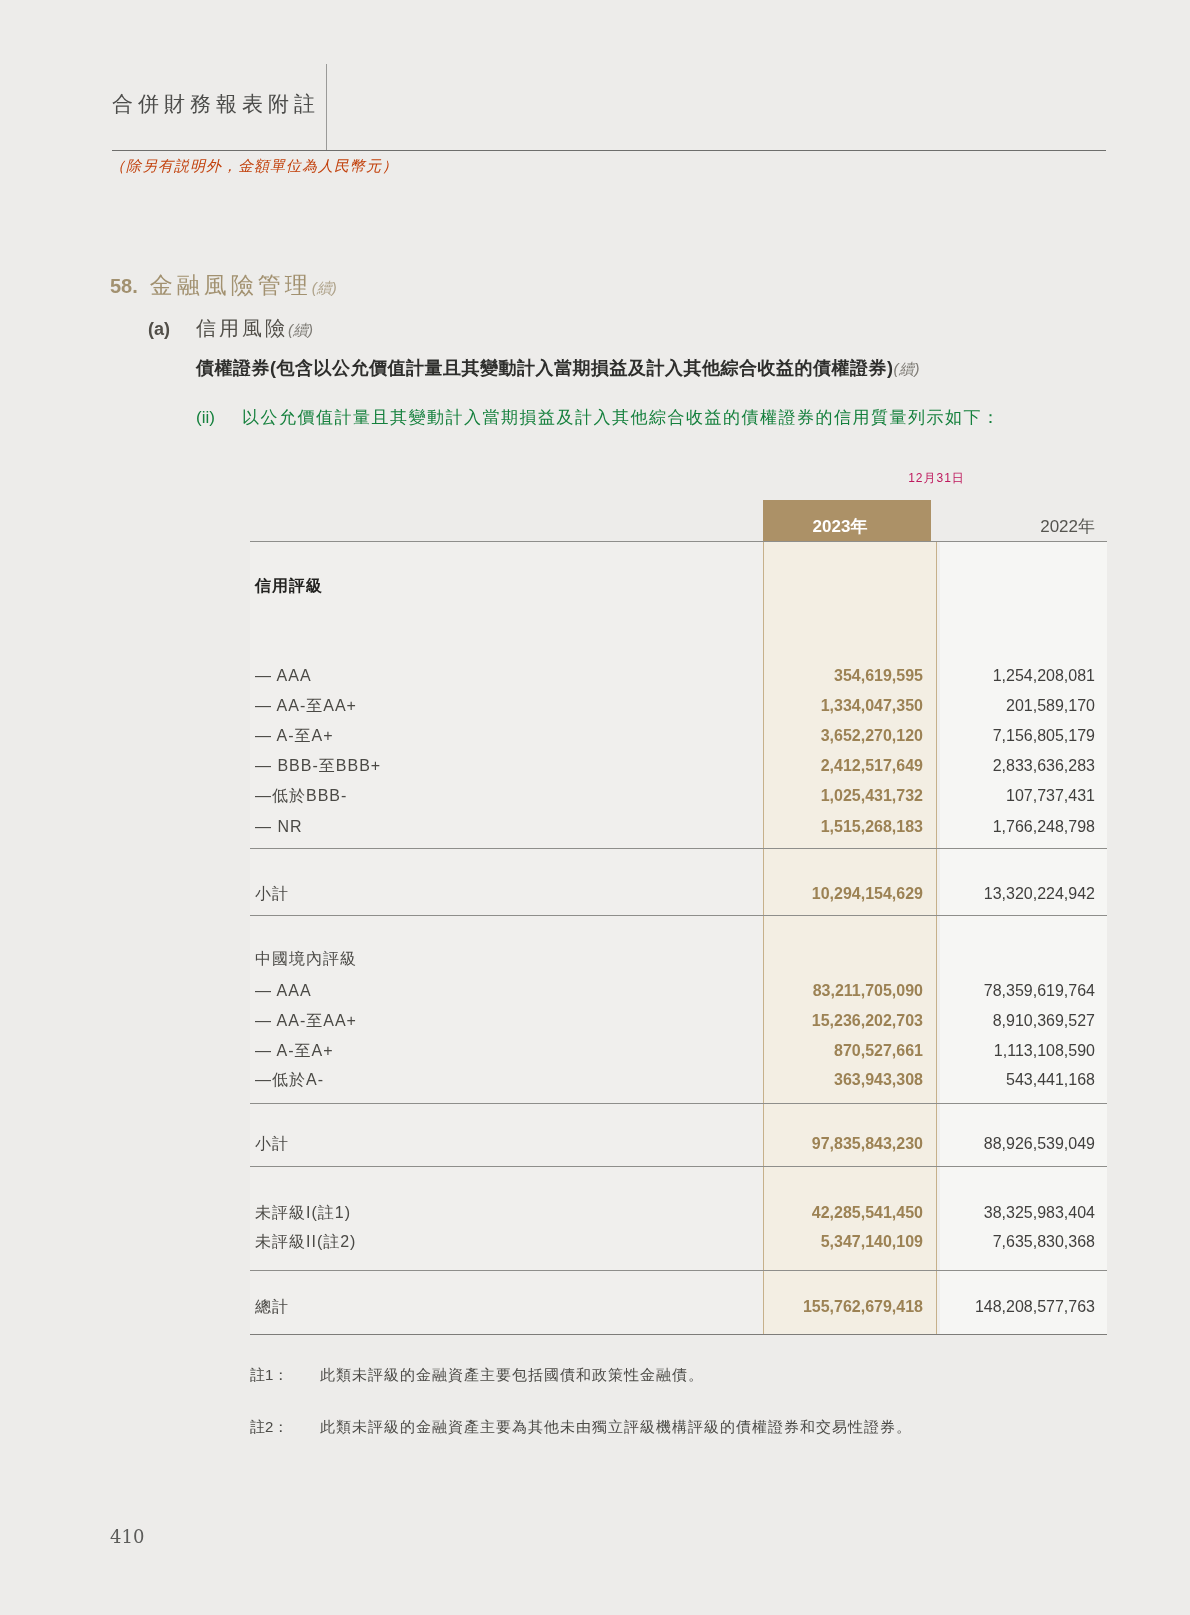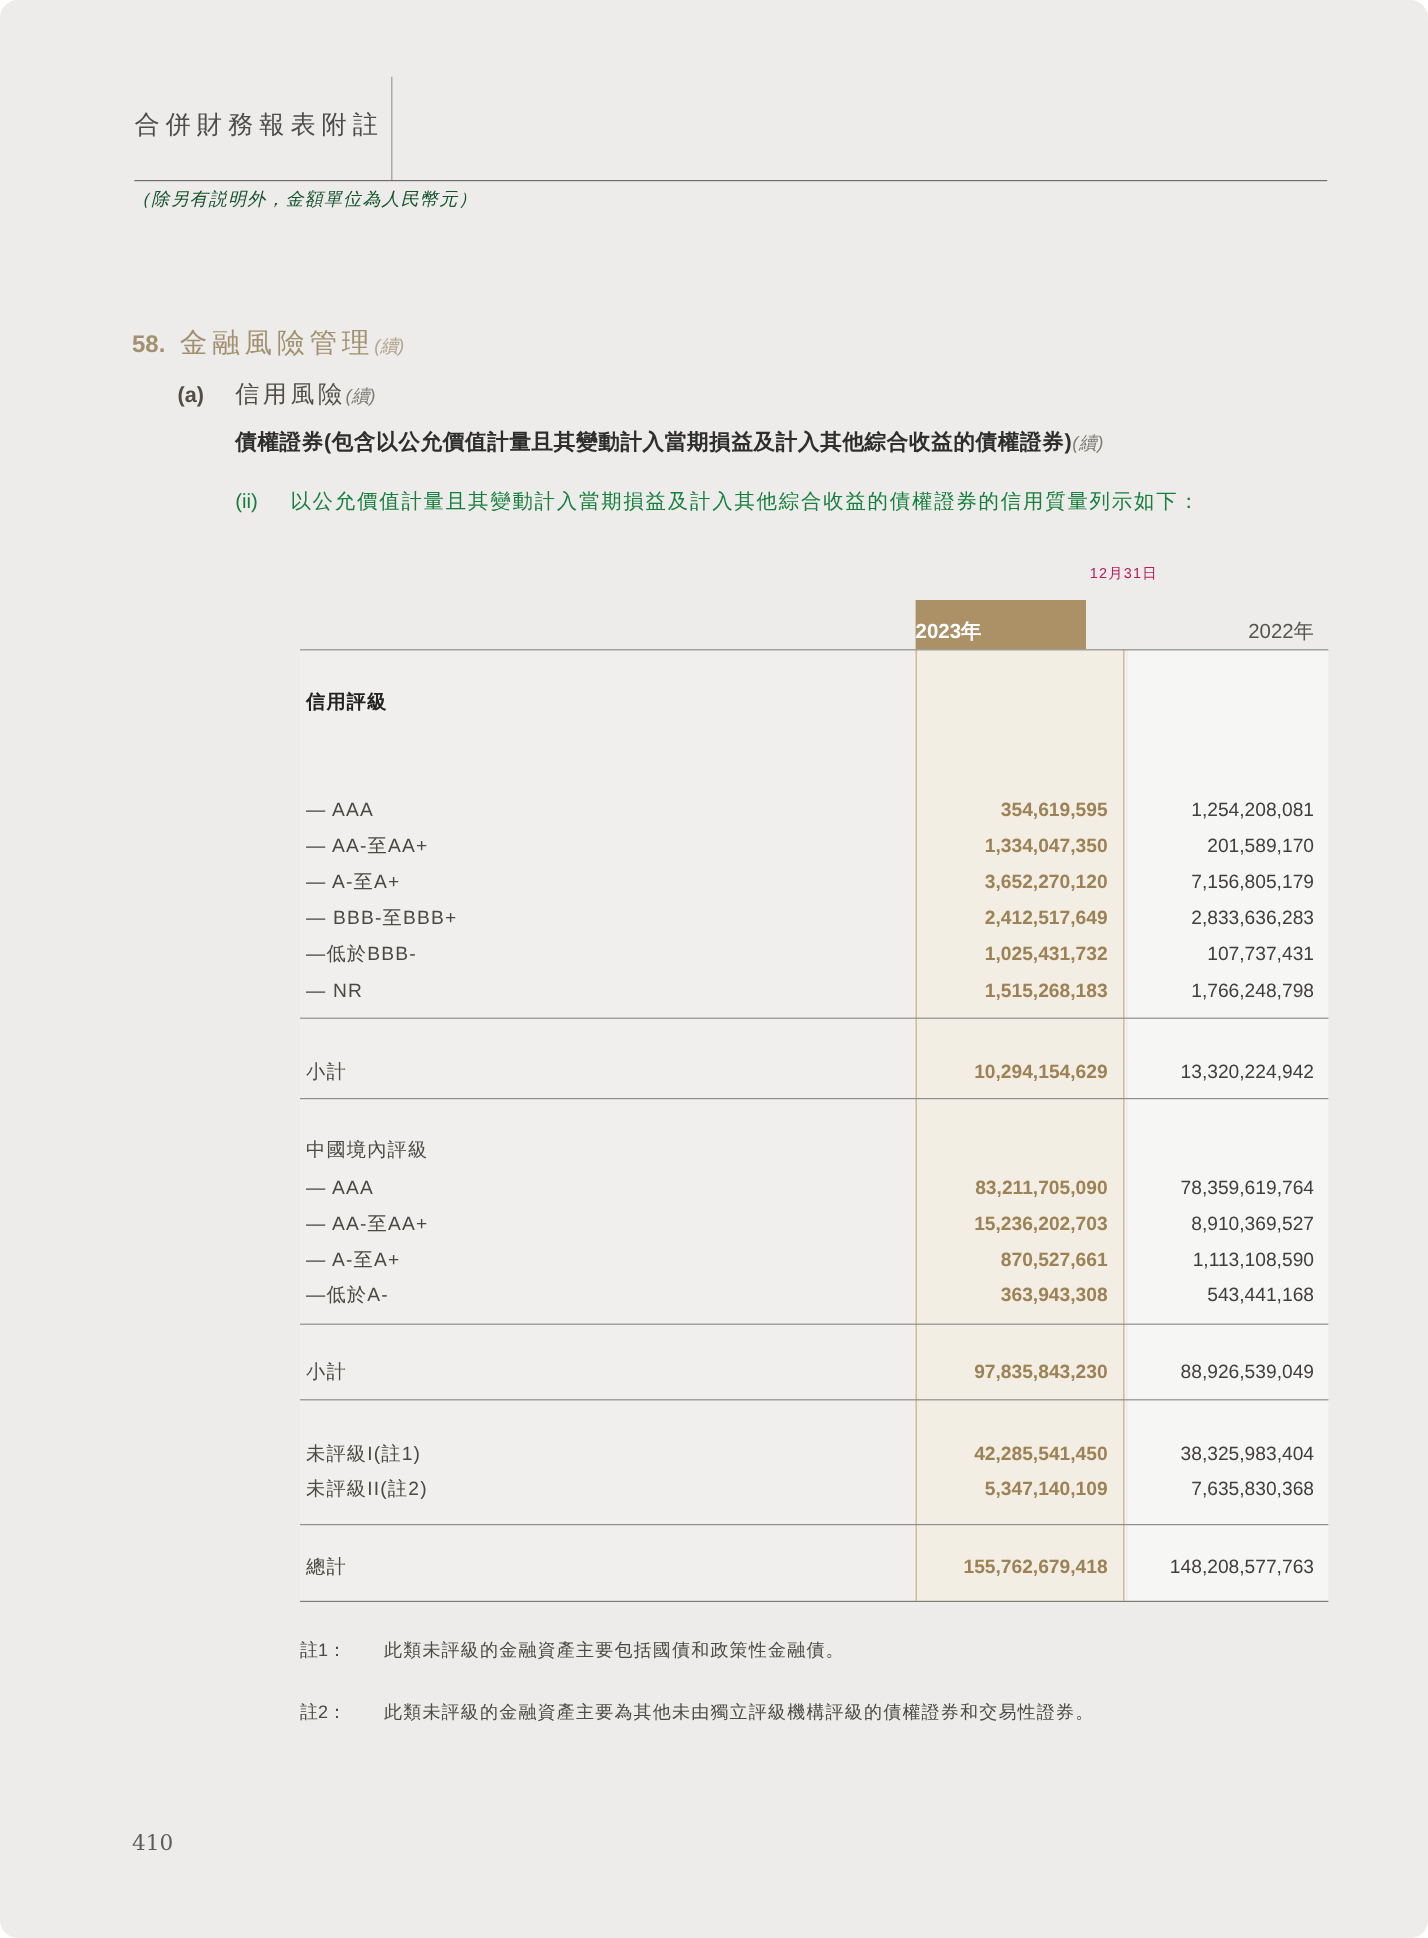--- a/index.html
+++ b/index.html
@@ -1,25 +1,25 @@
 <!DOCTYPE html>
 <html><head>
 <meta charset="utf-8">
 <style>
   html,body{margin:0;padding:0;}
   .page{position:relative;width:1190px;height:1615px;background:#edecea;
-        font-family:"Liberation Sans",sans-serif;overflow:hidden;border-radius:15px;}
+        font-family:"Liberation Sans",sans-serif;overflow:hidden;}
 
   
   .doc-title{position:absolute;left:112px;top:90px;font-family:"DejaVu Serif",serif;
              font-size:21px;letter-spacing:5px;color:#4c4c4a;}
   .v-rule{position:absolute;left:326px;top:64px;width:1px;height:86px;background:#9a9a98;}
   .h-rule{position:absolute;left:112px;top:150px;width:994px;height:1px;background:#6e6e6c;}
   .doc-subtitle{position:absolute;left:110px;top:157px;font-style:italic;
-                font-size:15px;color:#14532d;letter-spacing:1px;}
+                font-size:15px;color:#c2410c;letter-spacing:1px;}
 
   
   .sec-line{position:absolute;left:110px;top:270px;white-space:nowrap;}
   .sec-num{font-weight:bold;font-size:20px;color:#a29170;margin-right:12px;}
   .sec-title{font-size:23px;color:#a29170;letter-spacing:4px;}
   .cont{font-style:italic;font-size:15px;color:#b0a48c;}
 
   .sub-line{position:absolute;left:148px;top:315px;white-space:nowrap;}
   .sub-letter{font-weight:bold;font-size:18px;color:#514e48;margin-right:26px;}
   .sub-title{font-size:20px;color:#514e48;letter-spacing:3px;}
@@ -31,22 +31,22 @@
 
   .item-line{position:absolute;left:196px;top:406px;font-size:17px;color:#15803d;
              letter-spacing:1.5px;white-space:nowrap;}
   .item-roman{display:inline-block;width:46px;letter-spacing:0;}
 
   
   .tbl{position:absolute;left:250px;top:470px;width:857px;height:865px;}
   .tblbg{position:absolute;left:0;top:71px;width:857px;height:793px;background:#f0efed;}
   .date-hdr{position:absolute;left:516px;top:0;width:341px;text-align:center;
             font-weight:normal;font-size:12px;color:#be185d;letter-spacing:1px;}
-  .hdr2023{position:absolute;left:513px;top:30px;width:142px;height:41px;background:#ac9167;
-           color:#ffffff;font-weight:bold;font-size:17px;text-align:left;
+  .hdr2023{position:absolute;left:513px;top:30px;width:168px;height:41px;background:#ac9167;
+           color:#ffffff;font-weight:bold;font-size:17px;text-align:center;
            padding:15px 14px 0 0;box-sizing:border-box;}
   .hdr2022{position:absolute;left:687px;top:30px;width:170px;height:41px;
            color:#55544f;font-size:17px;text-align:right;
            padding:15px 12px 0 0;box-sizing:border-box;}
   .col2023bg{position:absolute;left:513px;top:71px;width:174px;height:793px;
              background:#f3eee3;border-left:1px solid #c6b08a;border-right:1px solid #c6b08a;
              box-sizing:border-box;}
   .col2022bg{position:absolute;left:690px;top:71px;width:167px;height:793px;background:#f6f6f4;}
   .sep{position:absolute;left:0;width:857px;height:1px;background:#8e8e8b;}
   .sep-b{background:#7d7c79;}

